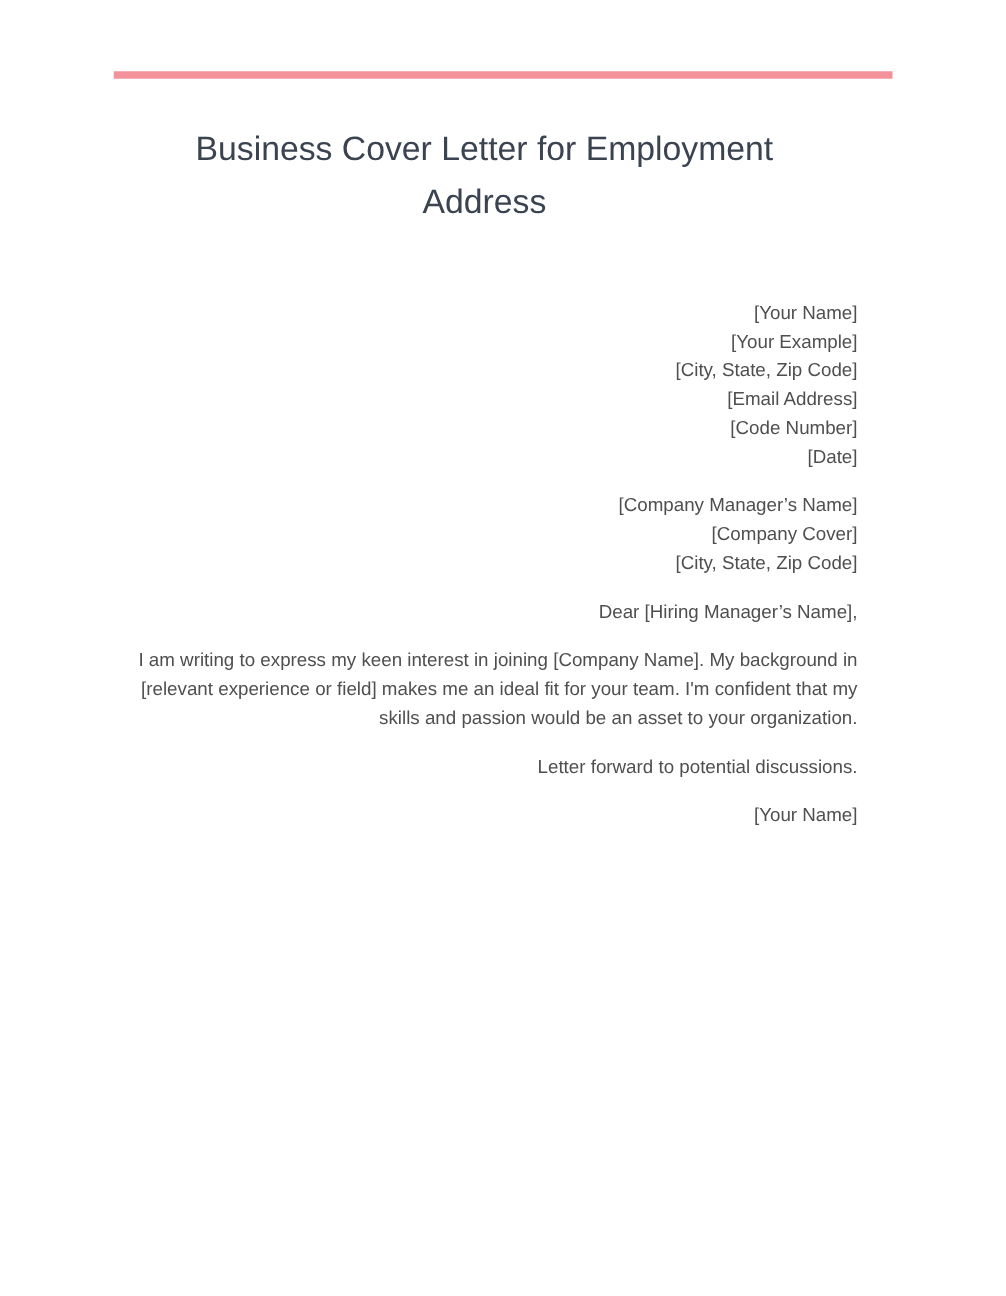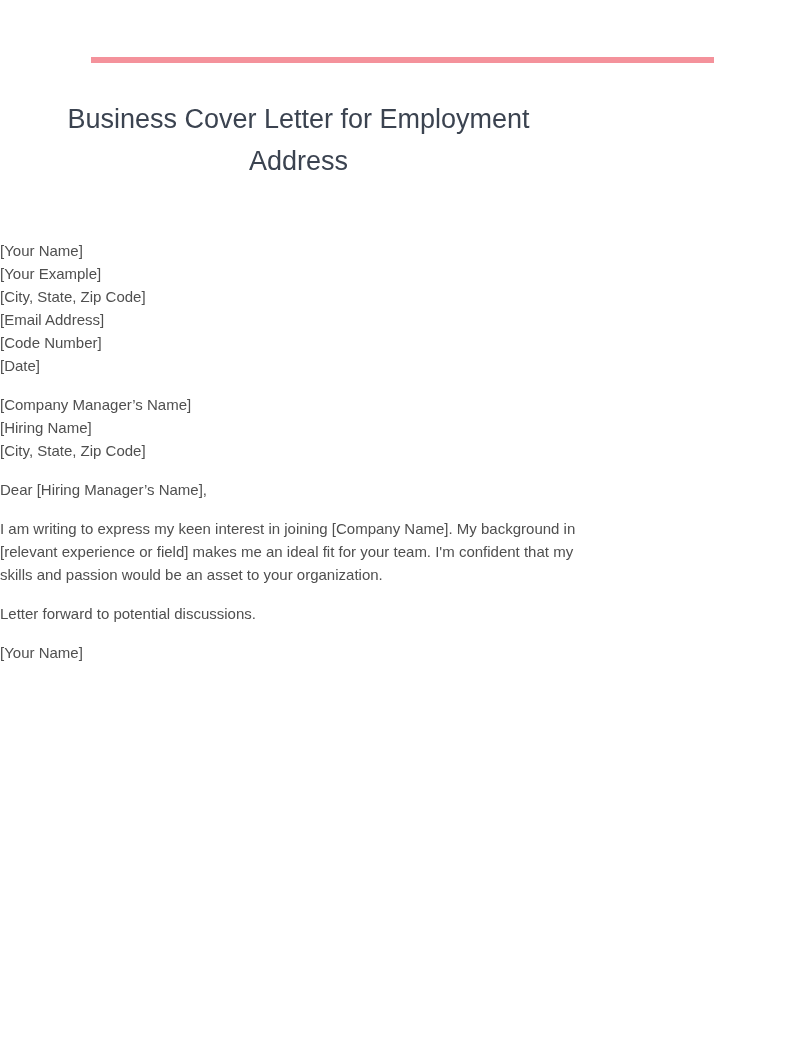--- a/index.html
+++ b/index.html
@@ -18,38 +18,39 @@
     font-family: "Liberation Sans", sans-serif;
     overflow: hidden;
   }
   .accent-bar {
     margin: 57px auto 0 auto;
     width: 623px;
     height: 6px;
     background: var(--accent-bar);
   }
   .content {
+    margin-left: 89px;
     width: 597px;
   }
   .doc-title {
     margin-top: 35px;
     text-align: center;
     font-size: 27px;
     line-height: 42px;
     font-weight: 400;
     color: var(--title-text);
   }
   .doc-title .title-line { display: block; }
   .letter {
     margin-top: 57px;
     font-size: 15px;
     line-height: 23px;
     color: var(--body-text);
   }
-  .letter .block { margin: 0 0 16px 0; }
+  .letter .block { margin: 0 0 16px 0; text-align: right; }
   .letter .line { display: block; }
 </style>
 </head>
 <body>
 
 <div class="page">
 
   <div class="accent-bar"></div>
 
   <div class="content">
@@ -65,21 +66,21 @@
         <span class="line">[Your Name]</span>
         <span class="line">[Your Example]</span>
         <span class="line">[City, State, Zip Code]</span>
         <span class="line">[Email Address]</span>
         <span class="line">[Code Number]</span>
         <span class="line">[Date]</span>
       </p>
 
       <p class="block">
         <span class="line">[Company Manager’s Name]</span>
-        <span class="line">[Hiring Name]</span>
+        <span class="line">[Company Cover]</span>
         <span class="line">[City, State, Zip Code]</span>
       </p>
 
       <p class="block">Dear [Hiring Manager’s Name],</p>
 
       <p class="block">I am writing to express my keen interest in joining [Company Name]. My background in [relevant experience or field] makes me an ideal fit for your team. I'm confident that my skills and passion would be an asset to your organization.</p>
 
       <p class="block">Letter forward to potential discussions.</p>
 
 

